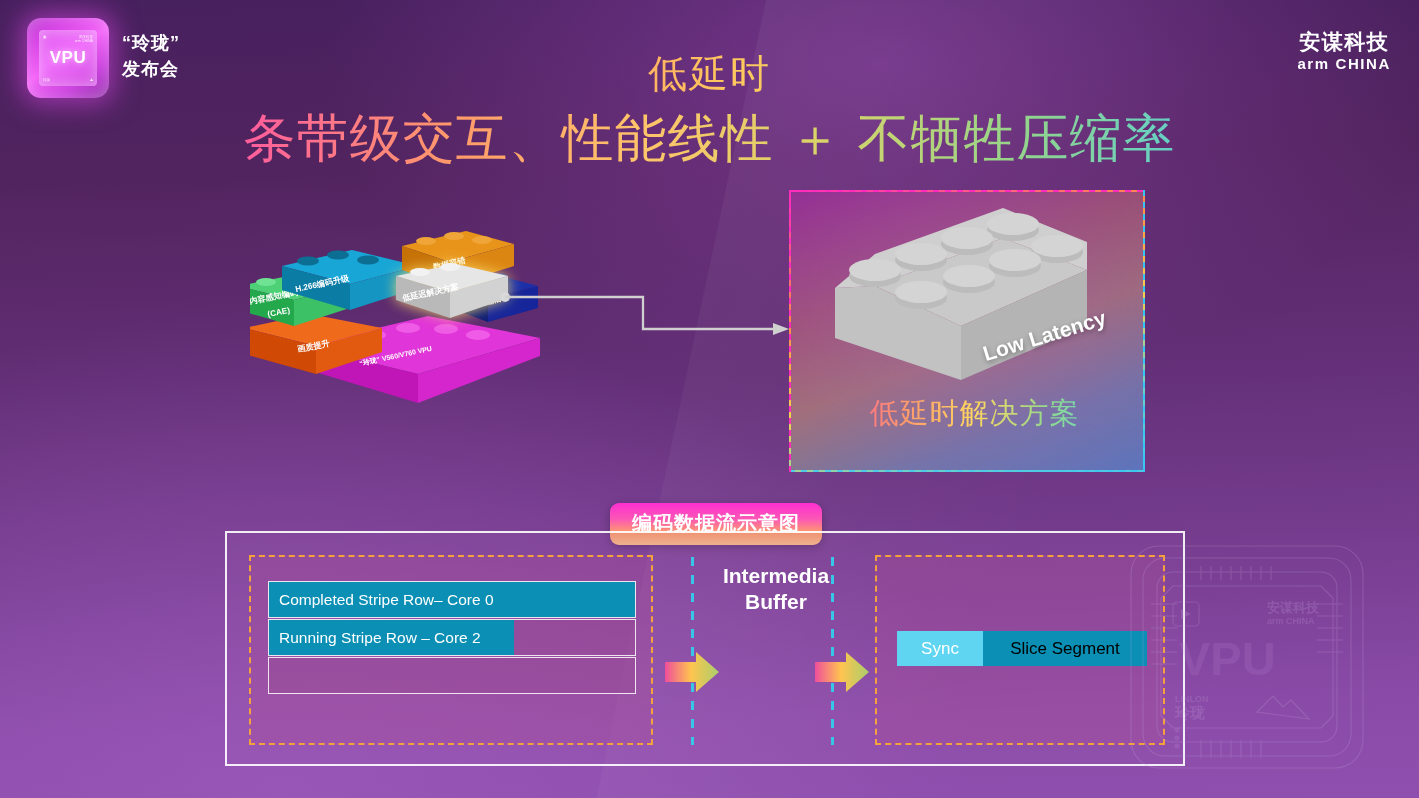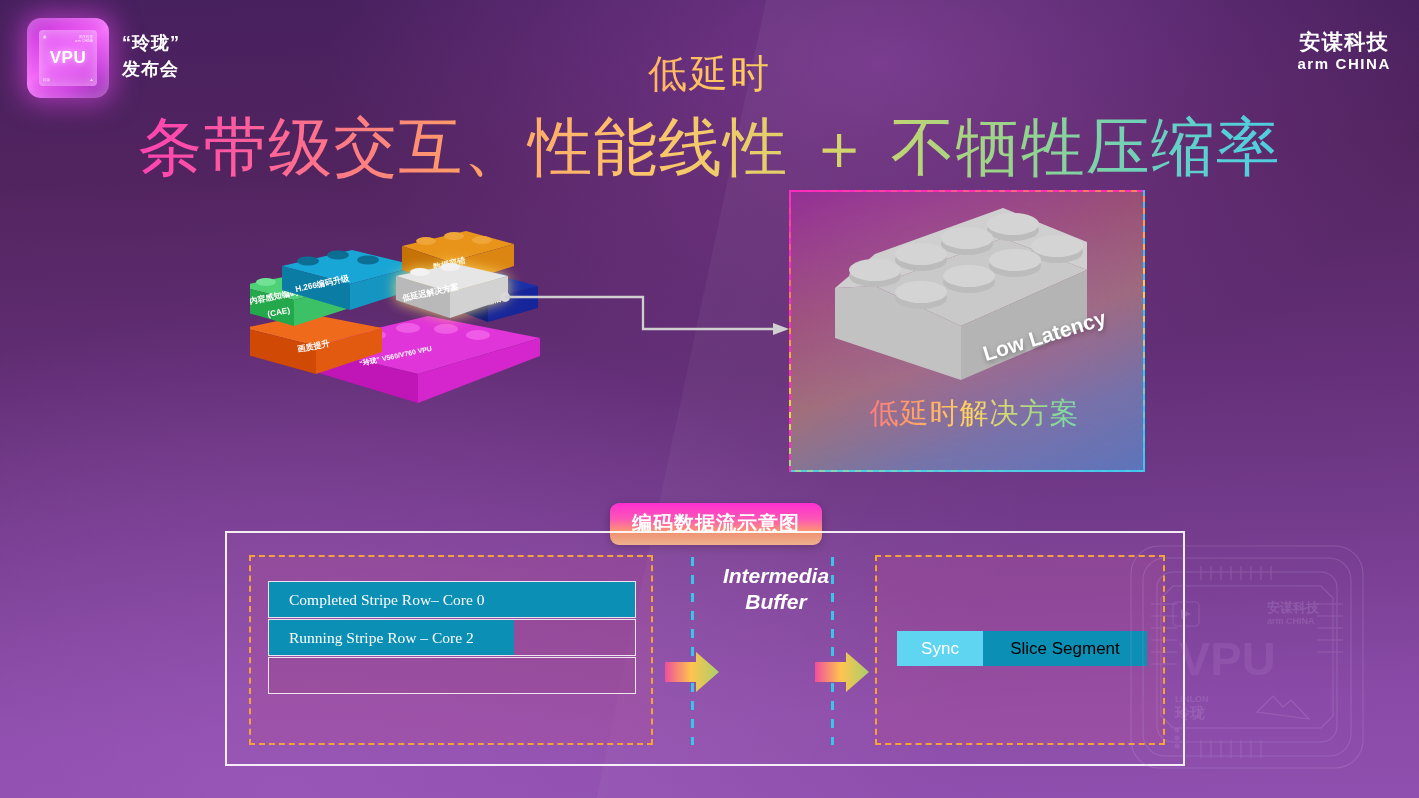--- a/index.html
+++ b/index.html
@@ -64,21 +64,21 @@
   .title-main,.title-sub{
     position:absolute;width:100%;text-align:center;font-weight:500;
     -webkit-background-clip:text;background-clip:text;color:transparent;
     -webkit-text-fill-color:transparent;
   }
   .title-main{
     top:47px;font-size:39px;letter-spacing:2px;
     background-image:linear-gradient(96deg,#ff3d9a 0%,#ff7a6e 28%,#ffc95e 52%,#b9e06a 72%,#45d6e8 100%);
   }
   .title-sub{
-    top:104px;font-size:64px;letter-spacing:1px;
+    top:104px;font-size:52px;letter-spacing:1px;
     background-image:linear-gradient(94deg,#ff29c8 0%,#ff4fa8 14%,#ff9a6a 32%,#ffc46a 45%,#d9d469 58%,#93d48c 72%,#56cfd8 86%,#3ec8f0 100%);
   }
 
   
   #lego{position:absolute;left:250px;top:228px;width:340px;height:175px;}
   #lego svg{display:block;}
   .lego-txt{font-family:"Liberation Sans",sans-serif;fill:#fff;font-size:8.2px;font-weight:bold;}
   .lego-txt.sm{font-size:7px;}
 
   
@@ -142,30 +142,30 @@
   .rows{position:absolute;left:17px;top:24px;width:368px;}
   .row{
     position:relative;height:37px;border:1px solid rgba(255,255,255,.85);
     margin-bottom:1px;display:flex;align-items:center;
     background:rgba(150,72,140,.28);
   }
   .row .fill{
     position:absolute;left:0;top:0;bottom:0;background:#0b8fb5;
   }
   .row span.lbl{
-    position:relative;z-index:2;color:#fff;font-size:15.5px;padding-left:20px;white-space:nowrap;font-family:Liberation Serif, serif;
+    position:relative;z-index:2;color:#fff;font-size:15.5px;padding-left:10px;white-space:nowrap;
   }
 
   .vdash{
     position:absolute;width:3px;top:24px;height:188px;
     background-image:repeating-linear-gradient(180deg,#38c6e8 0 9px,transparent 9px 18px);
   }
   .buffer-label{
     position:absolute;left:474px;top:30px;width:150px;text-align:center;
-    color:#fff;font-size:21px;font-weight:bold;line-height:1.25;font-style:italic;
+    color:#fff;font-size:21px;font-weight:bold;line-height:1.25;
   }
   .arrow{position:absolute;top:118px;}
 
   .segbar{
     position:absolute;left:20px;top:74px;height:35px;width:250px;display:flex;align-items:stretch;
   }
   .segbar .sync{background:#5fd5f2;color:#fff;display:flex;align-items:center;justify-content:center;font-size:17px;width:86px;}
   .segbar .slice{background:#0b8fb5;color:#000000;display:flex;align-items:center;justify-content:center;font-size:17px;flex:1;}
 
   

